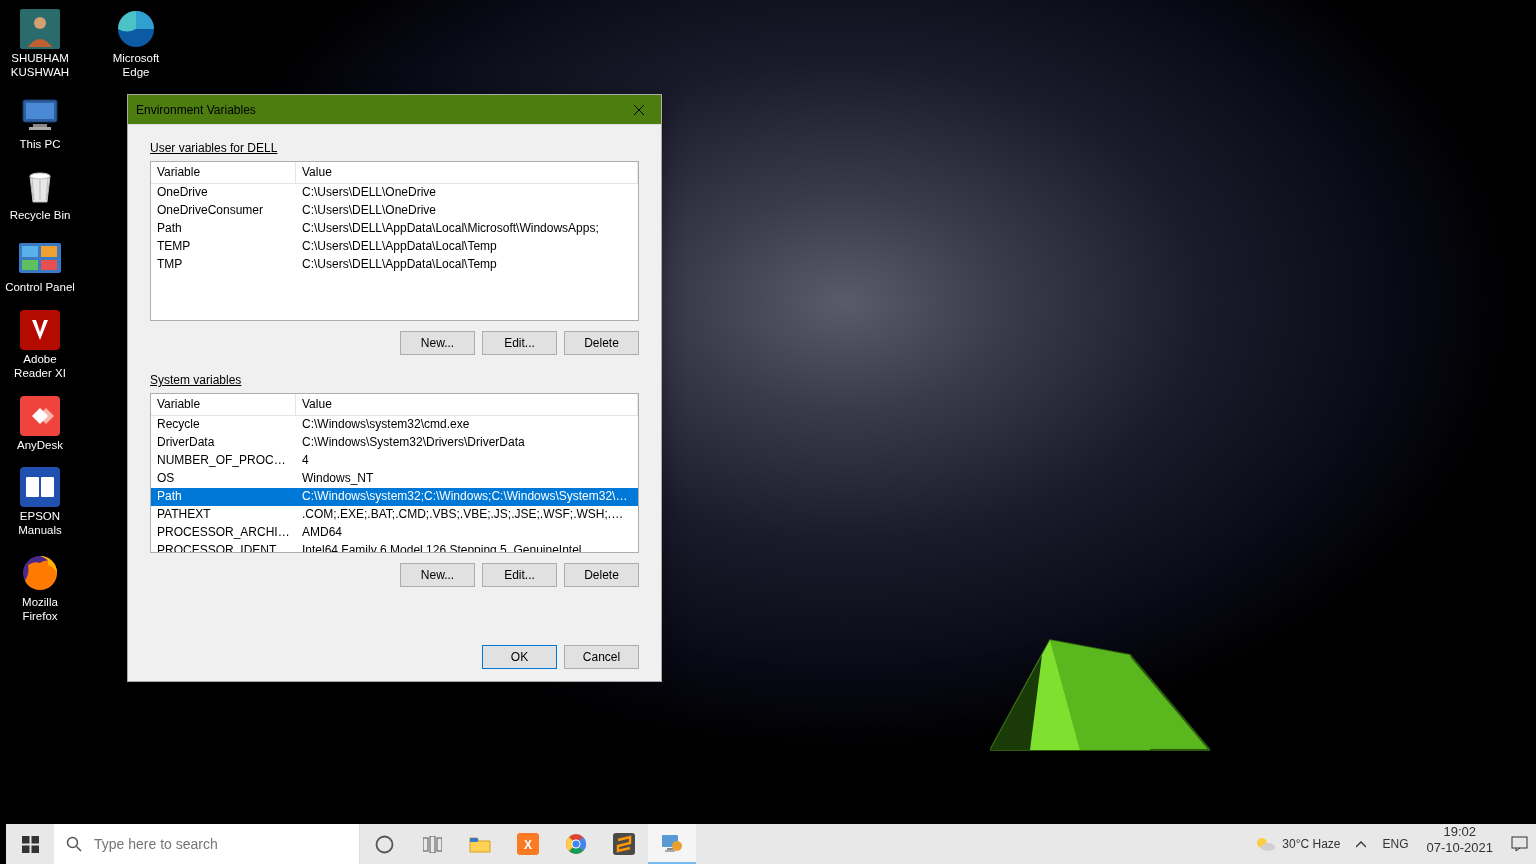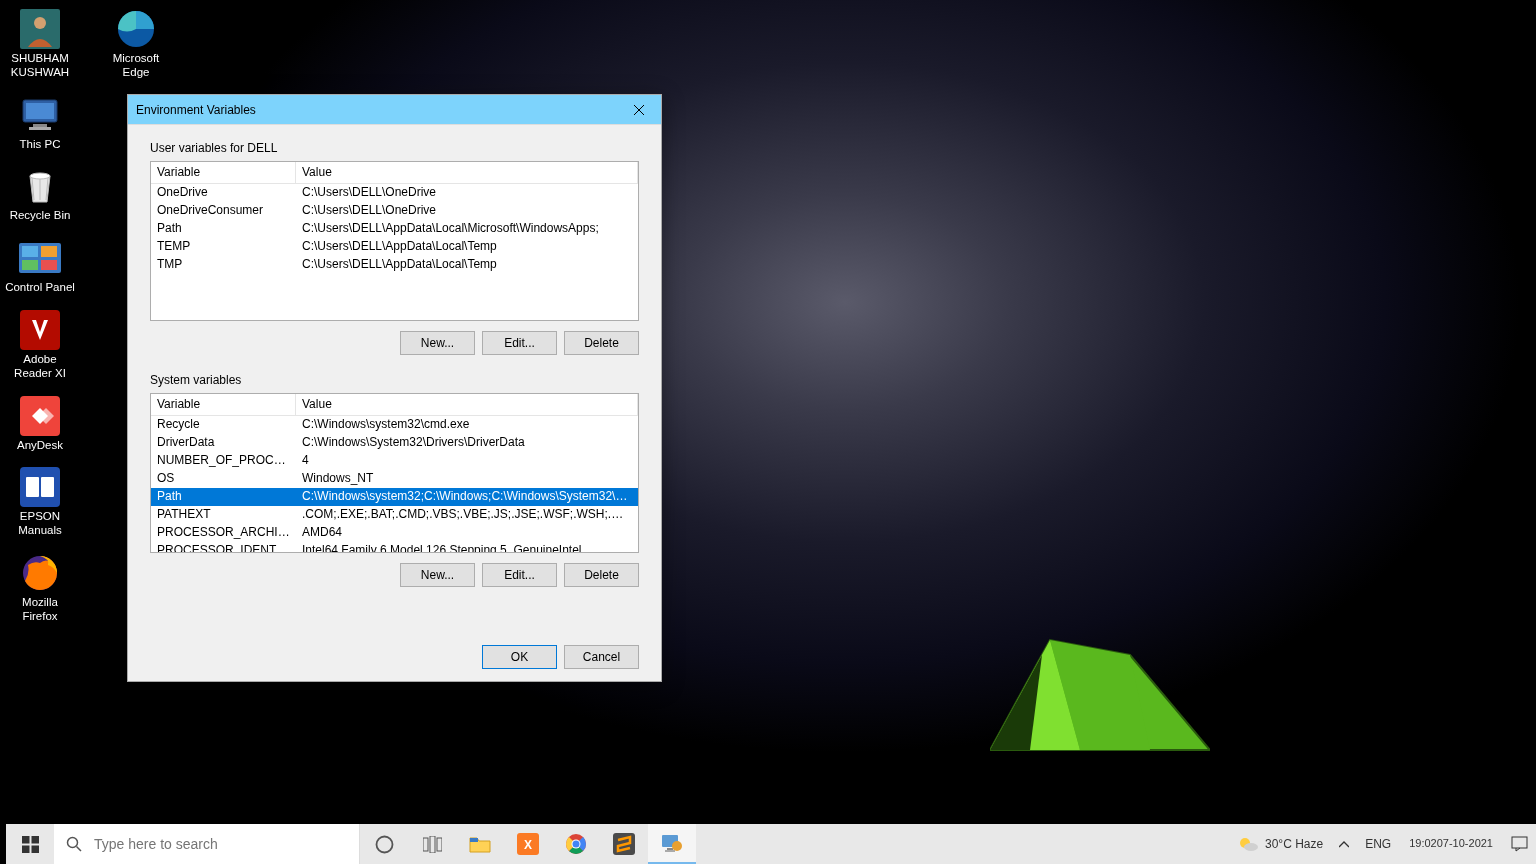--- a/index.html
+++ b/index.html
@@ -14,24 +14,24 @@
 }
 .desktop-icons { position: absolute; top: 4px; left: 4px; display: flex; flex-direction: column; gap: 6px; }
 .desktop-icon-row { display: flex; gap: 24px; }
 .desktop-icon { width: 72px; display: flex; flex-direction: column; align-items: center; cursor: pointer; padding: 4px 0; }
 .desktop-icon .ic { width: 42px; height: 42px; display:flex; align-items:center; justify-content:center; }
 .desktop-icon .lbl { color:#fff; font-size:11.5px; text-align:center; line-height:1.2; margin-top:2px; text-shadow:1px 1px 2px #000; }
 .dialog {
   position: absolute; left: 127px; top: 94px; width: 535px; height: 588px;
   background: #f0f0f0; border: 1px solid #aaa; box-shadow: 0 4px 20px rgba(0,0,0,.4);
 }
-.dlg-title { height: 30px; display:flex; align-items:center; padding:0 8px; font-size:12px; color:#000; background:#7dd3fc; border-bottom:1px solid #ddd; }
+.dlg-title { height: 30px; display:flex; align-items:center; padding:0 8px; font-size:12px; color:#000; background:#4d7c0f; border-bottom:1px solid #ddd; }
 .dlg-close { position:absolute; top:0; right:0; width:45px; height:30px; display:flex; align-items:center; justify-content:center; cursor:pointer; font-size:13px; color:#000; }
 .dlg-body { padding: 16px 22px 12px; }
-.section-label { font-size:12px; color:#000; margin-bottom:6px; }
+.section-label { font-size:12px; color:#000; margin-bottom:6px;text-decoration:underline; }
 .list-box { background:#fff; border:1px solid #adadad; height:160px; overflow:hidden; position:relative; }
 .list-box.sys { height:160px; }
 .list-head { display:flex; height:22px; border-bottom:1px solid #e5e5e5; background:#fff; }
 .list-head .col { font-size:12px; padding:3px 6px; border-right:1px solid #e5e5e5; }
 .col-var { width:145px; flex-shrink:0; }
 .col-val { flex:1; }
 .list-body { overflow:hidden; }
 .list-body.sys { height:136px; overflow-y:scroll; }
 .list-row { display:flex; height:18px; font-size:12px; }
 .list-row .c1 { width:145px; flex-shrink:0; padding:1px 6px; overflow:hidden; white-space:nowrap; text-overflow:ellipsis; }
@@ -49,21 +49,21 @@
   background:#e8e8e8; display:flex; align-items:center;
 }
 .start-btn { width:48px; height:40px; display:flex; align-items:center; justify-content:center; cursor:pointer; }
 .search-box { width:306px; height:40px; background:#fff; display:flex; align-items:center; padding:0 12px; gap:12px; border-right:1px solid #ddd; }
 .search-box input { border:none; outline:none; font-size:14px; flex:1; color:#555; background:transparent; }
 .task-icons { display:flex; height:40px; }
 .task-ic { width:48px; height:40px; display:flex; align-items:center; justify-content:center; cursor:pointer; }
 .task-ic.active { border-bottom:2px solid #76b9ed; background:#f5f5f5; }
 .tray { margin-left:auto; display:flex; height:40px; font-size:12px; color:#333; padding-right:6px; }
 .tray-item { padding:0 8px; height:40px; display:flex; align-items:center; cursor:pointer; }
-.tray-clock { display:flex; flex-direction:row; align-items:center; font-size:11px; line-height:1.2; padding:0 10px; }
+.tray-clock { display:flex; flex-direction:column; align-items:center; font-size:13px; line-height:1.2; padding:0 10px; }
 </style>
 </head>
 <body>
 
 <div class="desktop">
 
   <svg class="tent" viewBox="0 0 220 140">
     <polygon points="0,130 60,20 140,35 220,130" fill="#5ab81e" stroke="#2a5a0e" stroke-width="2"></polygon>
     <polygon points="60,20 90,130 0,130" fill="#80e030"></polygon>
     <polygon points="60,20 140,35 160,130 90,130" fill="#5ab81e"></polygon>

